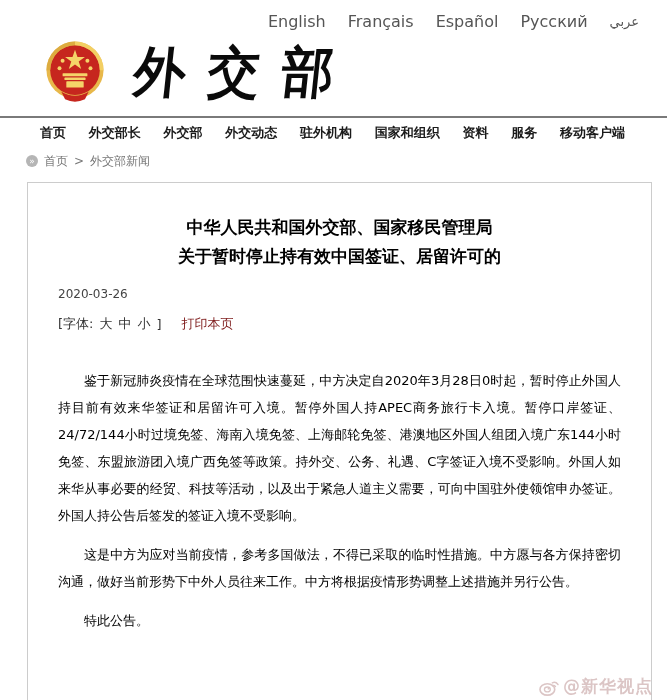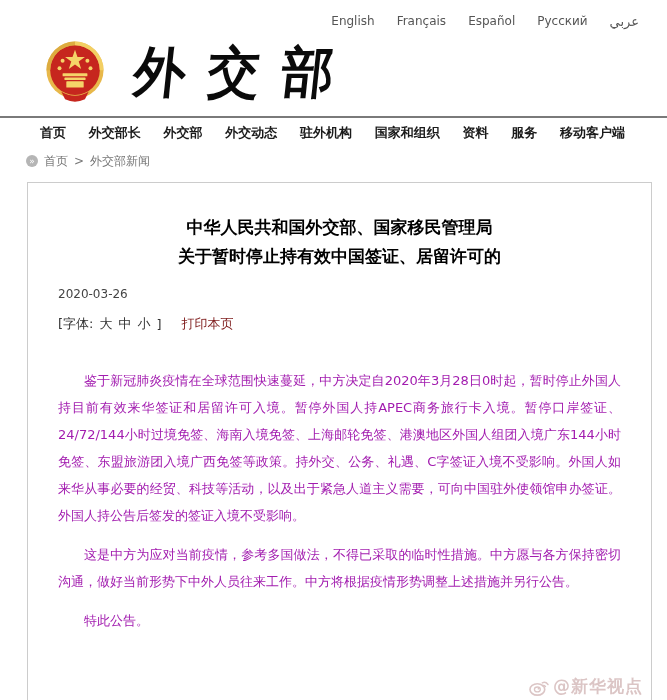--- a/index.html
+++ b/index.html
@@ -10,21 +10,21 @@
     color: #333;
     overflow: hidden;
   }
   .page { position: relative; width: 667px; height: 700px; background: #fff; }
 
   
   .lang-bar {
     display: flex; justify-content: flex-end; align-items: center;
     gap: 22px; padding: 12px 28px 0 0; height: 30px;
   }
-  .lang-link { font-size: 12px; color: #555; cursor: pointer; }
+  .lang-link { font-size: 16px; color: #555; cursor: pointer; }
   .lang-link.arabic { font-size: 13px; }
 
   
   .site-header {
     display: flex; align-items: center;
     padding: 6px 0 8px 44px; height: 86px;
   }
   .emblem { width: 62px; height: 62px; flex: 0 0 62px; }
   .calligraphy {
     margin-left: 28px;
@@ -79,33 +79,33 @@
   }
   .font-row {
     display: flex; align-items: center;
     gap: 6px; margin-top: 14px; font-size: 13px; color: #333;
   }
   .font-size-btn { cursor: pointer; color: #333; }
   .print-btn { margin-left: 14px; cursor: pointer; color: #7f1d1d; }
 
   .article-body { margin-top: 34px; }
   .article-body p {
-    font-size: 13px; line-height: 27px; color: #a21caf;
+    font-size: 13px; line-height: 27px; color: #000000;
     text-indent: 2em; text-align: justify;
     margin-bottom: 12px;
   }
   .signature-block { margin-top: 26px; }
   .sig-line {
     text-align: right; font-size: 13px; color: #333;
     padding-right: 28px; margin-bottom: 27px;
   }
 
   
   .watermark {
-    position: absolute; right: 24px; bottom: 2px;
+    position: absolute; right: 14px; bottom: 2px;
     display: flex; align-items: center; gap: 3px;
     opacity: 0.5;
   }
   .watermark .wm-text {
     font-size: 17px; font-weight: bold;
     color: #b98d8d;
     letter-spacing: 1px;
   }
   .weibo-icon { width: 22px; height: 18px; }
 </style>

